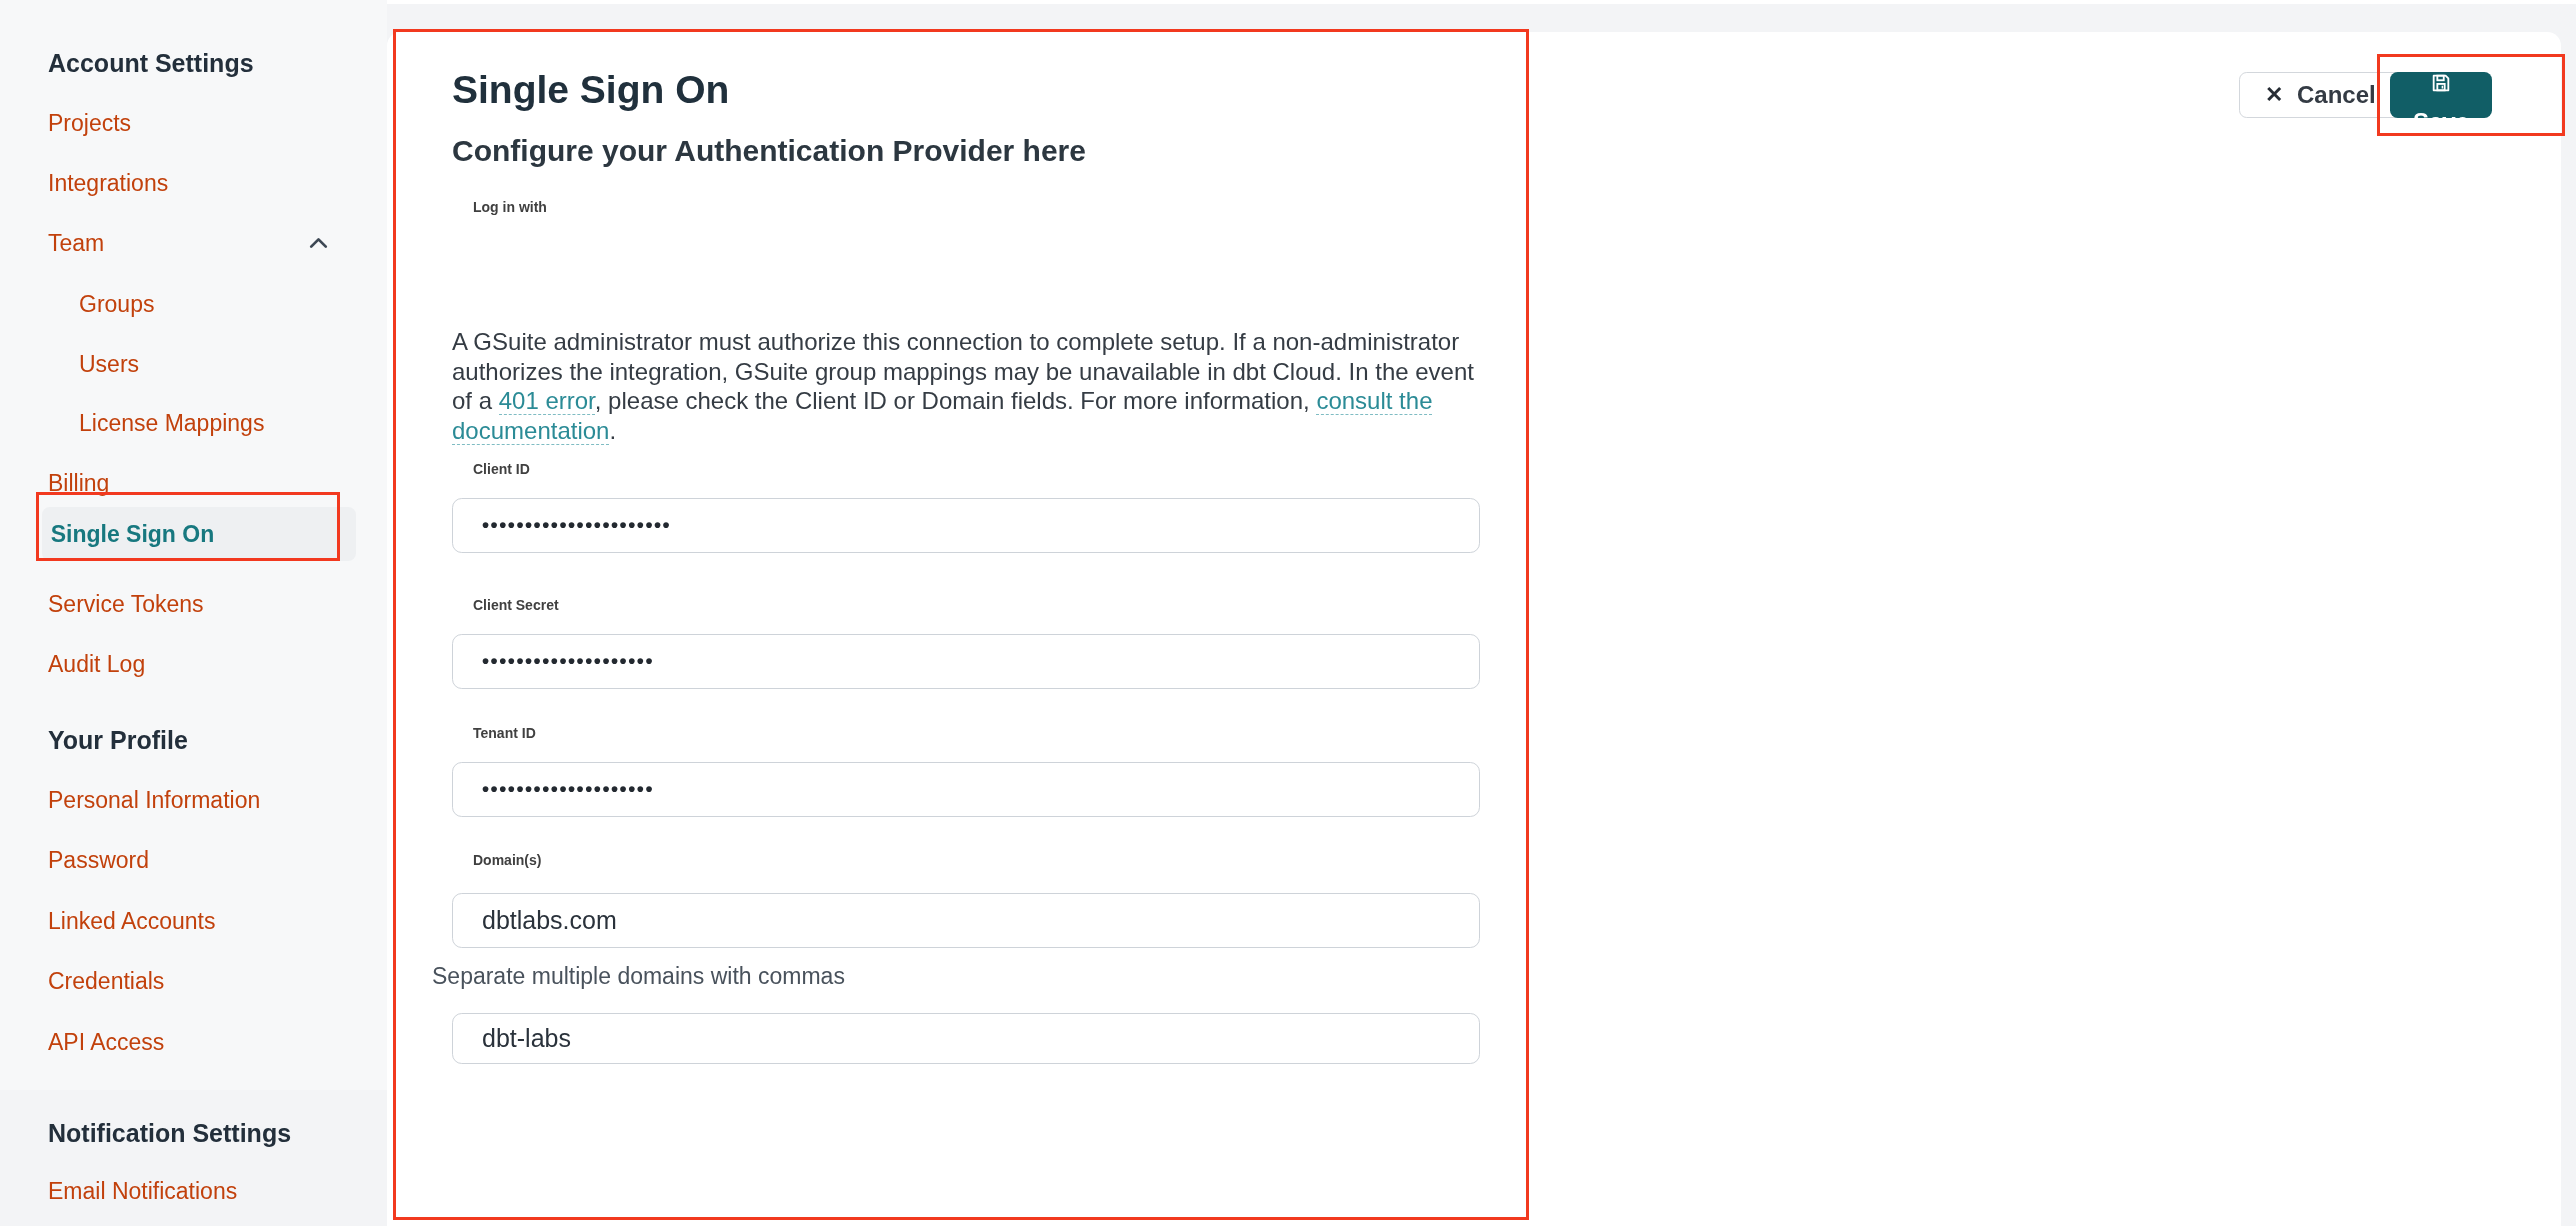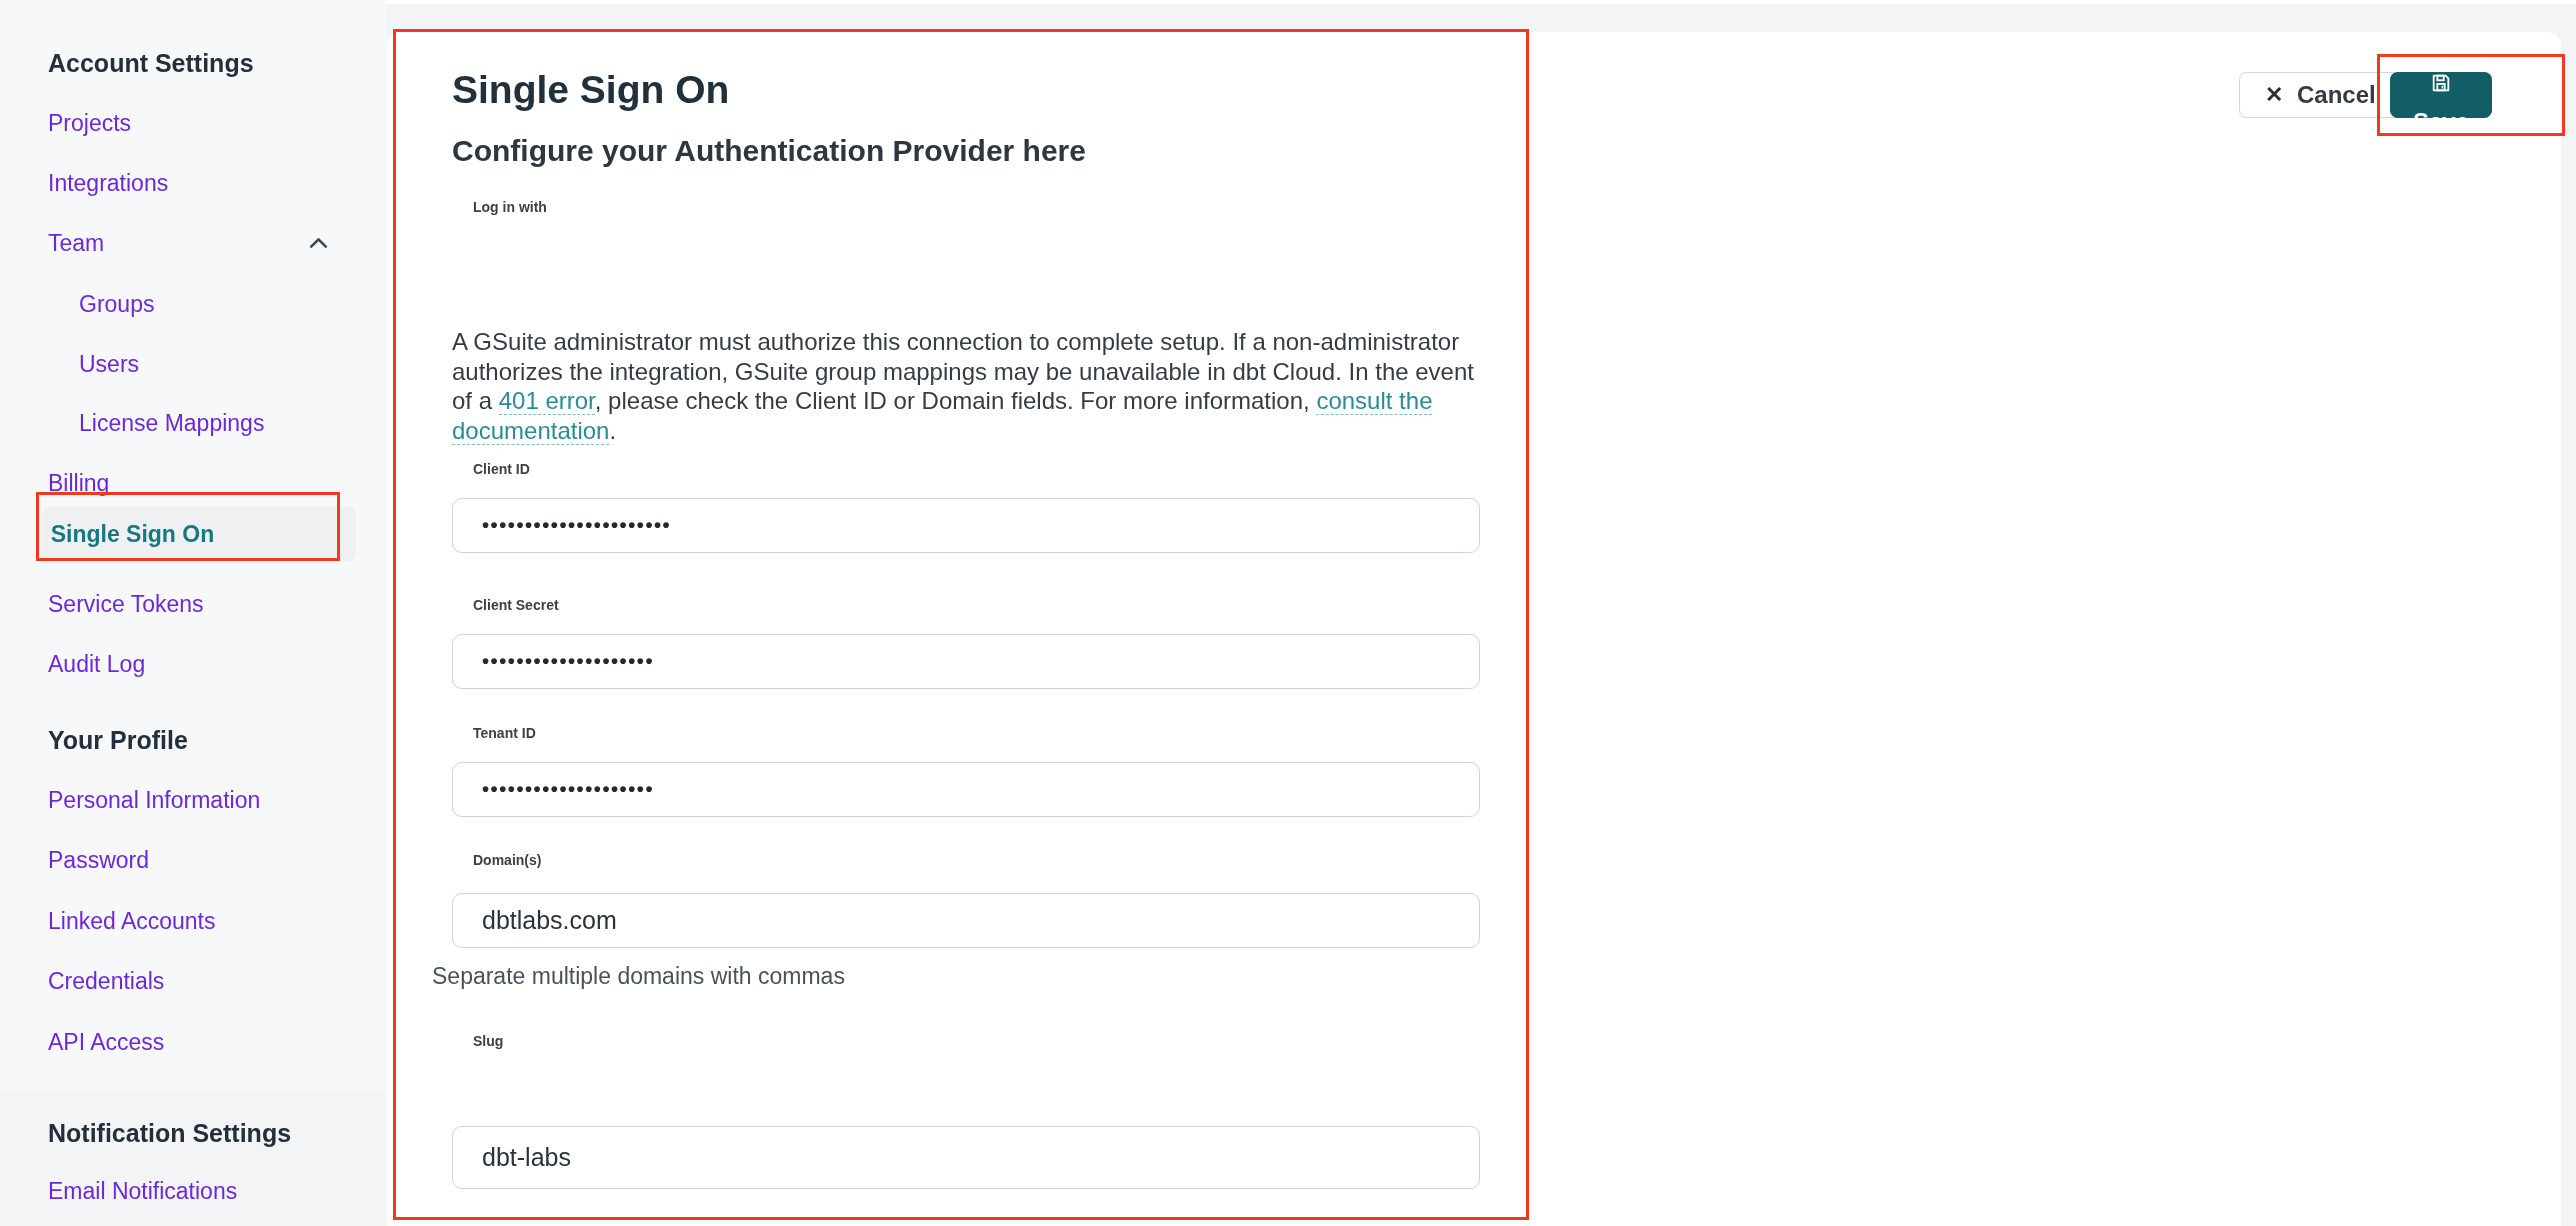--- a/index.html
+++ b/index.html
@@ -16,21 +16,21 @@
   
   .sidebar {
     position:absolute; left:0; top:0; width:387px; height:1090px;
     background:#f7f8f9;
   }
   .side-heading {
     position:absolute; left:48px; font-size:25px; font-weight:700;
     color:#232f3b; white-space:nowrap;
   }
   .nav-item {
-    position:absolute; left:48px; font-size:23px; color:#6d28d9;
+    position:absolute; left:48px; font-size:23px; color:#c2410c;
     white-space:nowrap; cursor:pointer; height:33px; line-height:33px;
   }
   .nav-item.sub { left:79px; }
   .nav-pill {
     position:absolute; left:42px; top:507px; width:314px; height:54px;
     background:#eef0f2; border-radius:7.7px; cursor:pointer;
     display:flex; align-items:center; padding-left:8.7px;
   }
   .nav-pill span { font-size:23px; font-weight:700; color:#17787f; }
   .chev-up { position:absolute; left:306px; top:231px; }
@@ -160,20 +160,20 @@
   <input class="text-input masked" style="top: 634px;" type="text" value="••••••••••••••••••••">
 
   <div class="field-label" style="top:725px">Tenant ID</div>
   <input class="text-input masked" style="top: 762px;" type="text" value="••••••••••••••••••••">
 
   <div class="field-label" style="top:852px">Domain(s)</div>
   <input class="text-input" style="top: 893px;" type="text" value="dbtlabs.com">
   <div class="helper">Separate multiple domains with commas</div>
 
   <div class="field-label" style="top:1033px">Slug</div>
-  <input class="text-input" style="top: 1126px; height: 63px;" type="text" value="dbt-labs">
+  <input class="text-input" style="top: 1013px; height: 51px;" type="text" value="dbt-labs">
 
   <div class="annot" id="annot-main"></div>
   <div class="annot" id="annot-save"></div>
   <div class="annot" id="annot-sso"></div>
 
 </div>
 
 
 </body></html>

